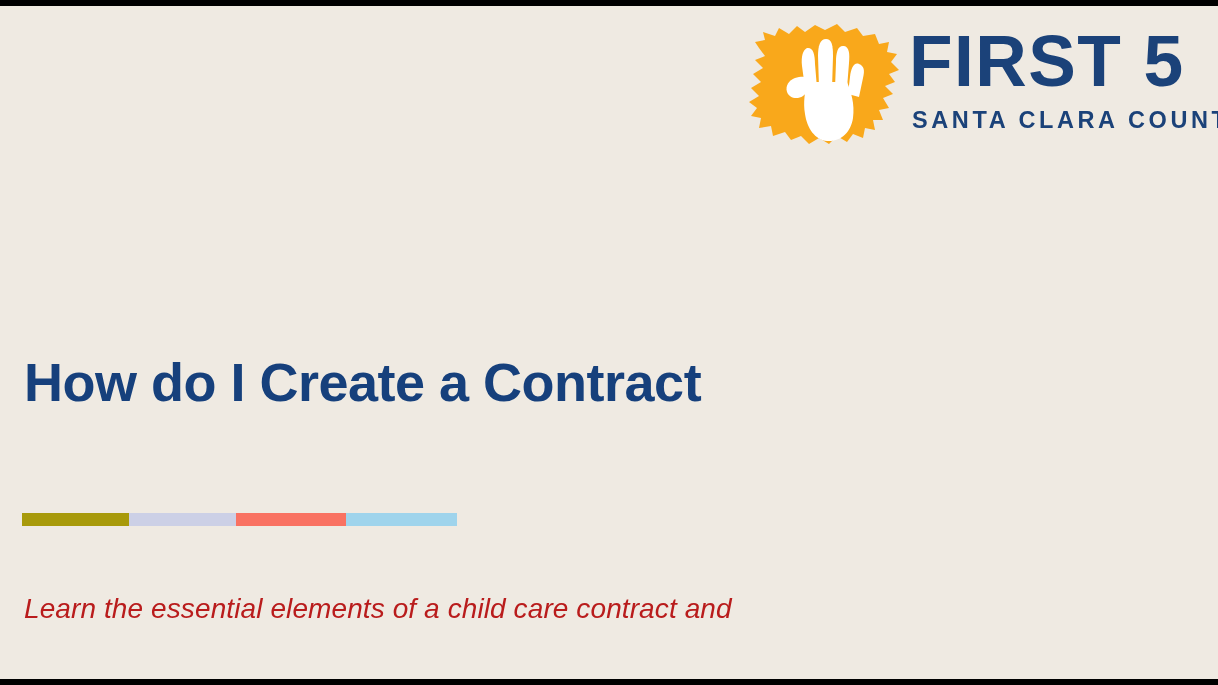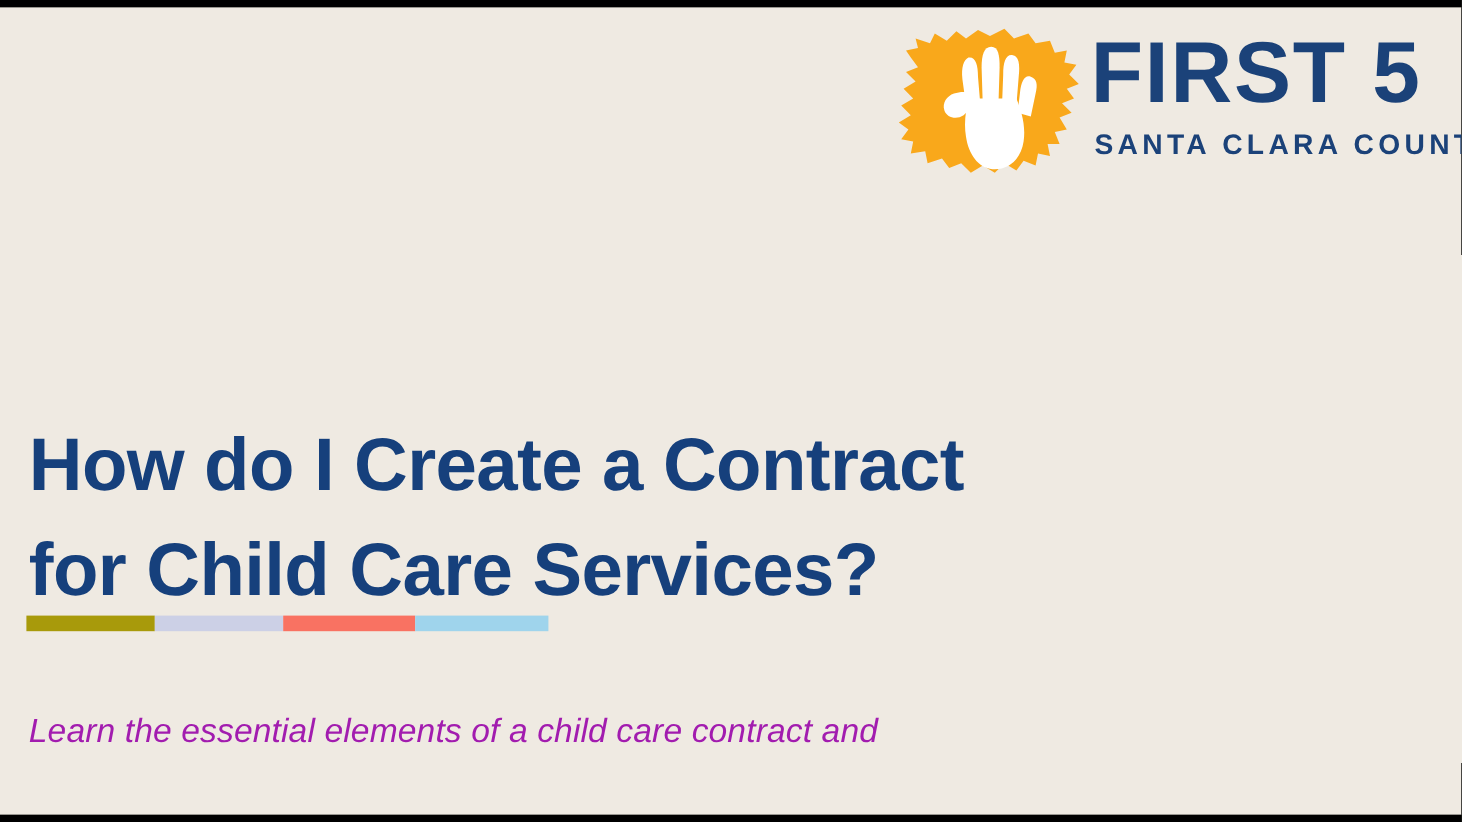--- a/index.html
+++ b/index.html
@@ -94,21 +94,21 @@
   }
 
   
   .title {
     position: absolute;
     left: 24px;
     top: 296px;
     width: 1120px;
     font-family: "Liberation Sans", sans-serif;
     font-weight: bold;
-    font-size: 62px;
+    font-size: 54px;
     line-height: 88px;
     letter-spacing: -0.5px;
     color: #16407C;
   }
   .title-line { display: block; white-space: nowrap; }
 
   
   .rule {
     position: absolute;
     left: 22px;
@@ -185,30 +185,29 @@
       </svg>
 
       <div class="logo-wordmark">
         <div class="logo-first5" style="color: rgb(27, 66, 121);">FIRST 5</div>
         <div class="logo-county" style="color: rgb(27, 66, 121);">SANTA CLARA COUNTY</div>
       </div>
     </div>
 
     <h1 class="title" style="color: rgb(22, 64, 124);">
       <span class="title-line">How do I Create a Contract</span>
-      <span class="title-line">for Child Care Services?</span>
     </h1>
 
     <div class="rule">
       <span class="rule-seg s0" style="background: rgb(168, 154, 11);"></span>
       <span class="rule-seg s1" style="background: rgb(204, 208, 230);"></span>
       <span class="rule-seg s2" style="background: rgb(249, 114, 98);"></span>
       <span class="rule-seg s3" style="background: rgb(159, 212, 236);"></span>
     </div>
 
-    <p class="subtitle" style="color: #a21caf;">
+    <p class="subtitle" style="color: #b91c1c;">
       <span class="subtitle-line">Learn the essential elements of a child care contract and</span>
     </p>
 
   </div>
 
   <div class="letterbox-bottom"></div>
 </div>
 
 </body></html>

